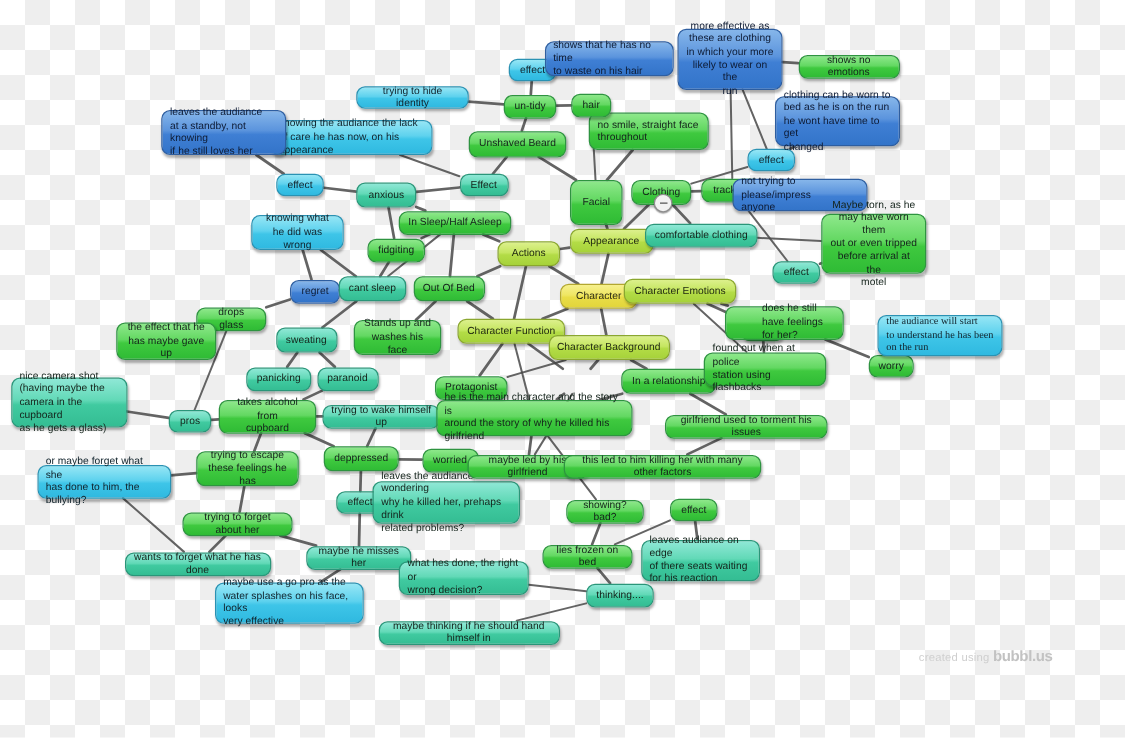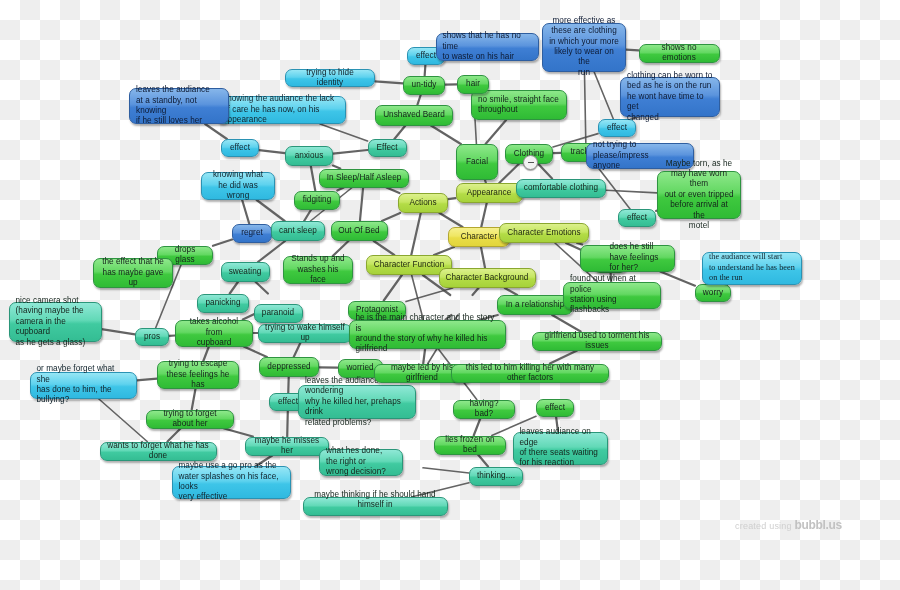--- a/index.html
+++ b/index.html
@@ -229,21 +229,21 @@
       <div class="node n-cyan" style="left: 201px; top: 172px; width: 74px; height: 28px;"><span>knowing what
 he did was wrong</span></div>
       <div class="node n-blue" style="left: 232px; top: 223.5px; width: 40px; height: 19px;"><span>regret</span></div>
       <div class="node n-teal" style="left: 271px; top: 221px; width: 54px; height: 20px;"><span>cant sleep</span></div>
       <div class="node n-green" style="left: 330.5px; top: 221px; width: 57px; height: 20px;"><span>Out Of Bed</span></div>
       <div class="node n-green" style="left: 283px; top: 256px; width: 70px; height: 28px;"><span>Stands up and
 washes his face</span></div>
       <div class="node n-green" style="left: 157px; top: 245.5px; width: 56px; height: 19px;"><span>drops glass</span></div>
       <div class="node n-teal" style="left: 220.5px; top: 262px; width: 49px; height: 20px;"><span>sweating</span></div>
       <div class="node n-teal" style="left: 197px; top: 293.5px; width: 52px; height: 19px;"><span>panicking</span></div>
-      <div class="node n-teal" style="left: 253.5px; top: 293.5px; width: 49px; height: 19px; margin-top: 10px;"><span>paranoid</span></div>
+      <div class="node n-teal" style="left: 253.5px; top: 293.5px; width: 49px; height: 19px;"><span>paranoid</span></div>
       <div class="node n-green" style="left: 93px; top: 258px; width: 80px; height: 30px;"><span>the effect that he
 has maybe gave up</span></div>
       <div class="node n-teal left" style="left: 8.5px; top: 302px; width: 93px; height: 40px;"><span>nice camera shot
 (having maybe the
 camera in the cupboard
 as he gets a glass)</span></div>
       <div class="node n-teal" style="left: 135px; top: 328px; width: 34px; height: 18px;"><span>pros</span></div>
       <div class="node n-green" style="left: 175px; top: 319.5px; width: 78px; height: 27px;"><span>takes alcohol from
 cupboard</span></div>
       <div class="node n-teal" style="left: 258px; top: 323.5px; width: 94px; height: 19px;"><span>trying to wake himself up</span></div>
@@ -256,26 +256,26 @@
       <div class="node n-teal" style="left: 269px; top: 393px; width: 38px; height: 18px;"><span>effect</span></div>
       <div class="node n-green" style="left: 146px; top: 409.5px; width: 88px; height: 19px;"><span>trying to forget about her</span></div>
       <div class="node n-teal" style="left: 99.5px; top: 441.5px; width: 117px; height: 19px;"><span>wants to forget what he has done</span></div>
       <div class="node n-teal" style="left: 245px; top: 436.5px; width: 84px; height: 19px;"><span>maybe he misses her</span></div>
       <div class="node n-cyan left" style="left: 171.5px; top: 465.5px; width: 119px; height: 33px;"><span>maybe use a go pro as the
 water splashes on his face, looks
 very effective</span></div>
       <div class="node n-teal left" style="left: 298px; top: 385px; width: 118px; height: 34px;"><span>leaves the audiance wondering
 why he killed her, prehaps drink
 related problems?</span></div>
-      <div class="node n-teal left" style="left: 319px; top: 448.5px; width: 84px; height: 27px;"><span>what hes done, the right or
+      <div class="node n-teal left" style="left: 319px; top: 448.5px; width: 104px; height: 27px;"><span>what hes done, the right or
 wrong decision?</span></div>
       <div class="node n-teal" style="left: 469px; top: 466.5px; width: 54px; height: 19px;"><span>thinking....</span></div>
-      <div class="node n-teal" style="left: 302.5px; top: 496.5px; width: 145px; height: 19px; align-items: flex-end;"><span>maybe thinking if he should hand himself in</span></div>
+      <div class="node n-teal" style="left: 302.5px; top: 496.5px; width: 145px; height: 19px;"><span>maybe thinking if he should hand himself in</span></div>
       <div class="node n-green" style="left: 434px; top: 435.5px; width: 72px; height: 19px;"><span>lies frozen on bed</span></div>
-      <div class="node n-green" style="left: 453px; top: 399.5px; width: 62px; height: 19px;"><span>having? bad?</span></div>
+      <div class="node n-green" style="left: 453px; top: 399.5px; width: 62px; height: 19px;"><span>showing? bad?</span></div>
       <div class="node n-green" style="left: 536px; top: 399px; width: 38px; height: 18px;"><span>effect</span></div>
       <div class="node n-teal left" style="left: 512.5px; top: 431.5px; width: 95px; height: 33px;"><span>leaves audiance on edge
 of there seats waiting
 for his reaction</span></div>
       <div class="node n-green" style="left: 348px; top: 300.5px; width: 58px; height: 19px;"><span>Protagonist</span></div>
       <div class="node n-lime" style="left: 366px; top: 255px; width: 86px; height: 20px;"><span>Character Function</span></div>
       <div class="node n-lime" style="left: 438.5px; top: 268px; width: 97px; height: 20px;"><span>Character Background</span></div>
       <div class="node n-green" style="left: 430.5px; top: 295px; width: 67px; height: 20px; margin-top: 28px;"><span>Mental issues</span></div>
       <div class="node n-green" style="left: 497px; top: 295px; width: 76px; height: 20px;"><span>In a relationship</span></div>
       <div class="node n-green left" style="left: 348.5px; top: 319.5px; width: 157px; height: 29px;"><span>he is the main character and the story is

